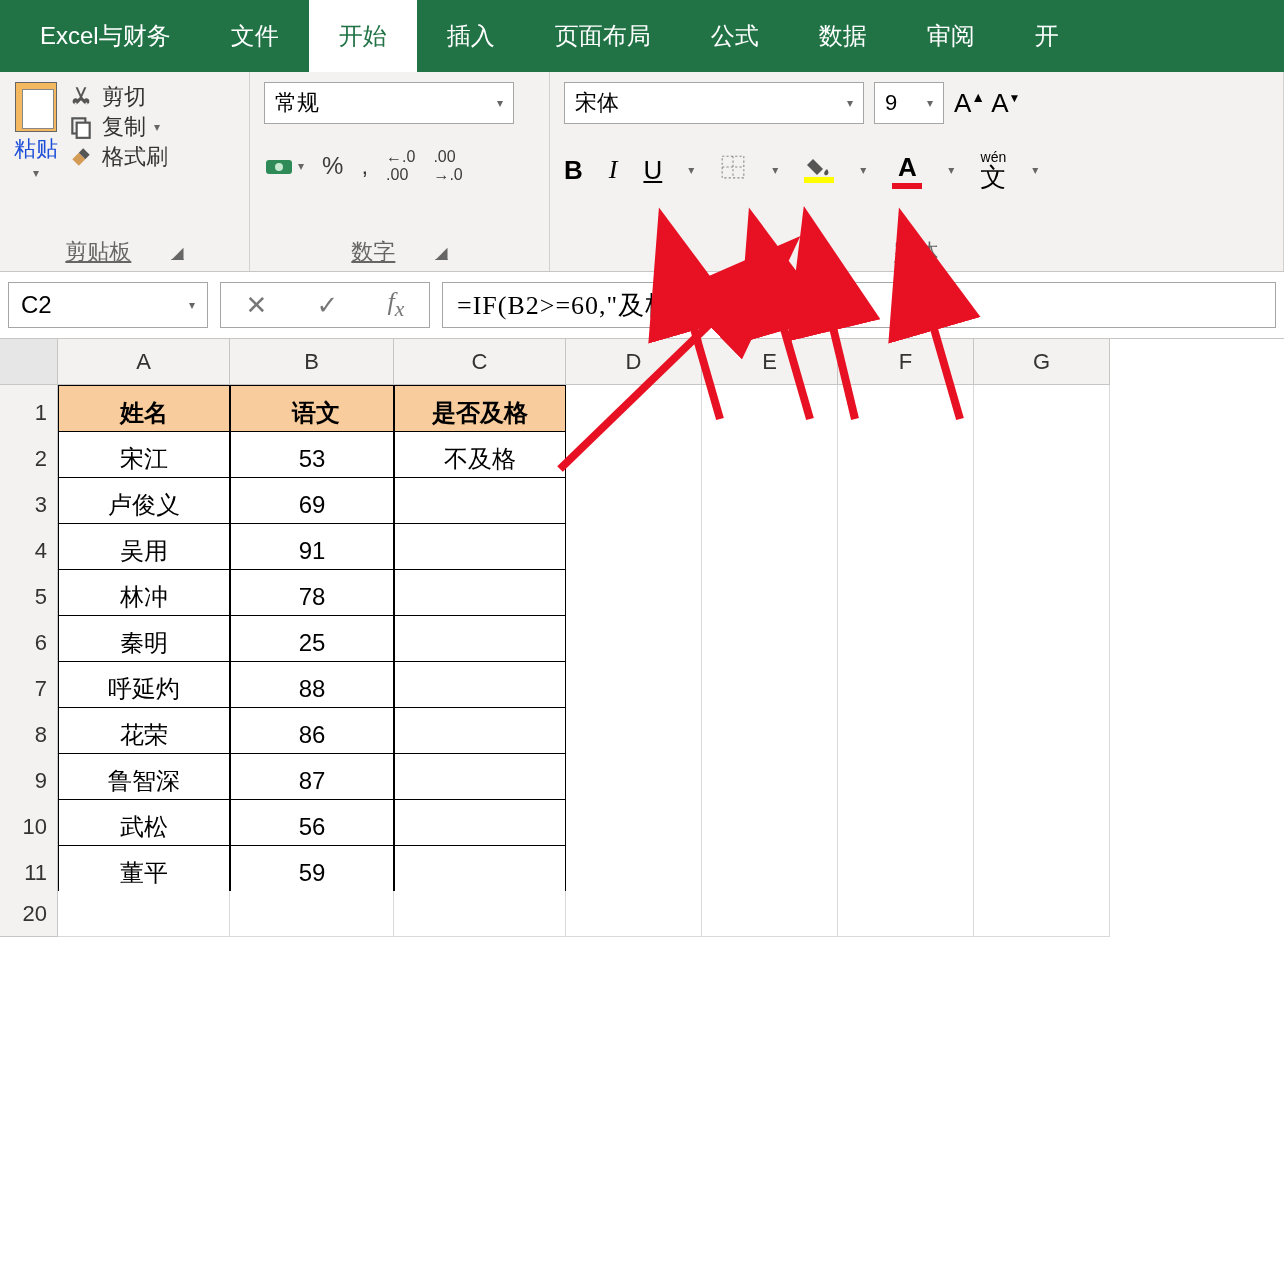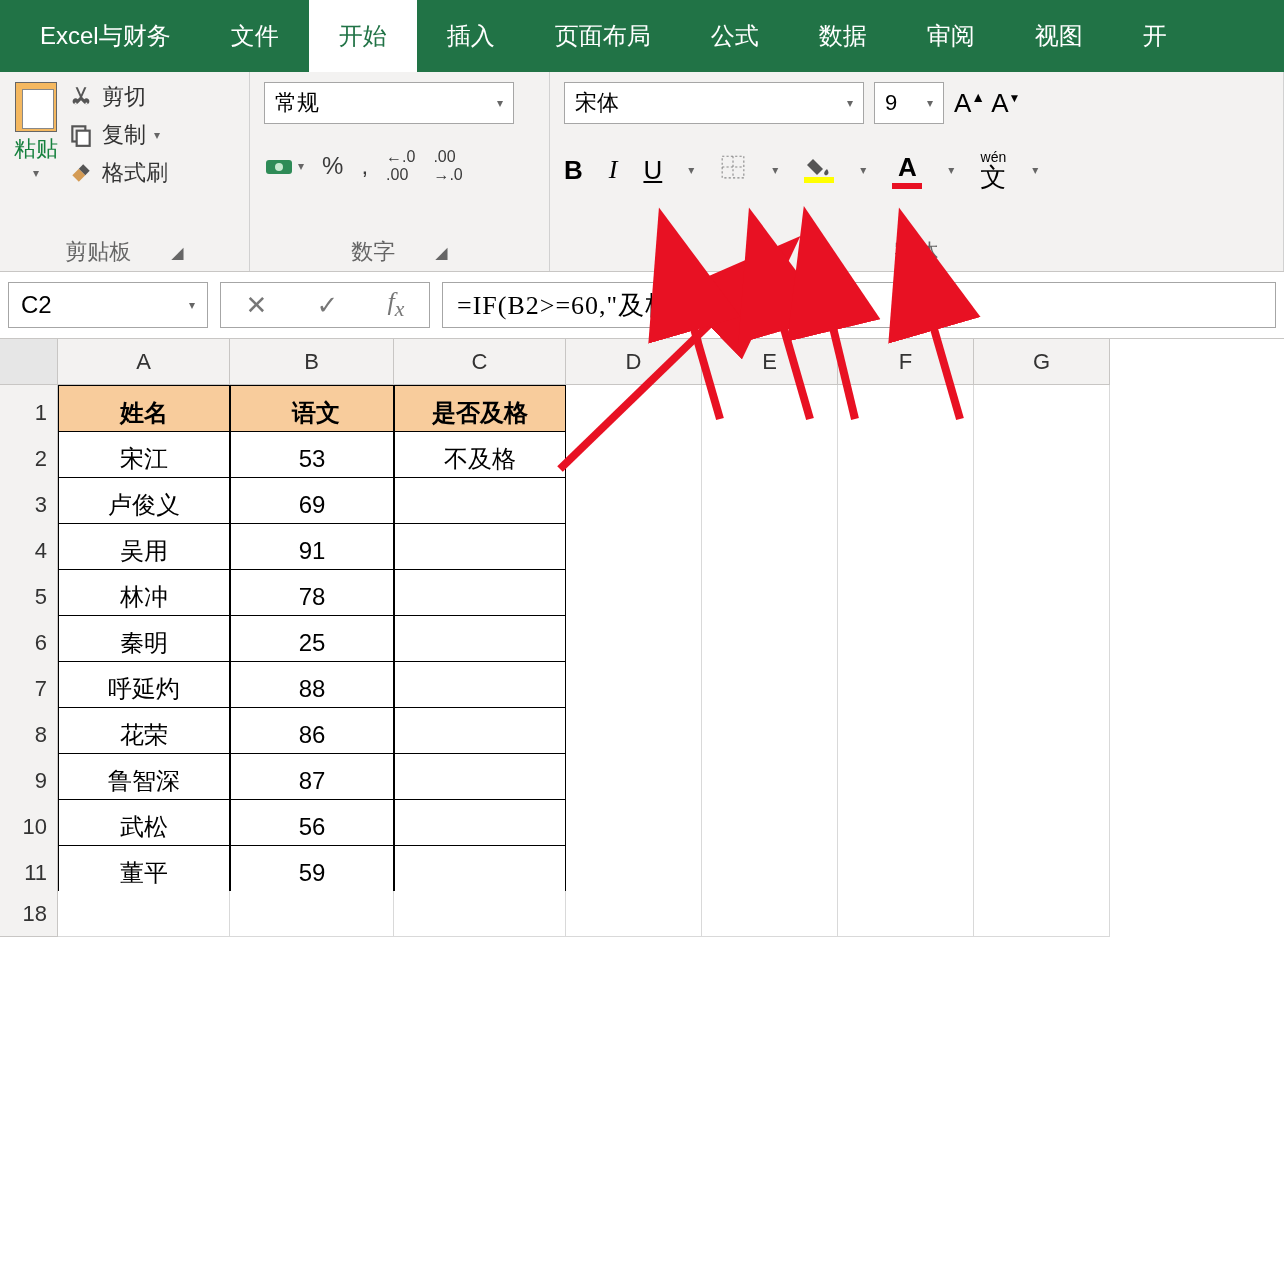--- a/index.html
+++ b/index.html
@@ -43,34 +43,34 @@
     display: flex;
     flex-direction: column;
     justify-content: space-between;
   }
   .ribbon-group-body { display:flex; align-items:flex-start; gap:10px; flex:1;}
   .ribbon-group-label {
     text-align: center;
     font-size: 22px;
     color: #666;
     padding-top: 4px;
-    display:flex; justify-content:center; align-items:center; gap:40px;
+    display:flex; justify-content:center; align-items:center; gap:40px;text-decoration:underline;
   }
   .launcher { font-size:16px; color:#666; }
   .clip-paste {
     display:flex; flex-direction:column; align-items:center; gap:2px;
   }
   .clip-paste .icon-paste {
     width:42px; height:50px; background:#f4b860; border:1px solid #666; position:relative;
   }
   .clip-paste .icon-paste::before{
     content:""; position:absolute; left:6px; top:6px; width:30px; height:38px; background:#fff; border:1px solid #888;
   }
-  .clip-paste .lbl { font-size:22px; color:#15803d; }
-  .clip-col { display:flex; flex-direction:column; gap:8px; }
+  .clip-paste .lbl { font-size:22px; color:#1d4ed8; }
+  .clip-col { display:flex; flex-direction:column; gap:0; }
   .clip-item { display:flex; align-items:center; gap:8px; font-size:22px; color:#333;}
   .clip-item svg { width:26px; height:26px; }
   .drop-caret { font-size:12px; color:#666;}
   .num-combo {
     width:250px; height:42px; border:1px solid #a6a6a6; background:#fff; display:flex; align-items:center; justify-content:space-between; padding:0 10px; font-size:22px;
   }
   .toolrow { display:flex; gap:18px; align-items:center; margin-top:14px; font-size:24px; color:#3a3a3a;}
   .toolbtn { display:flex; align-items:center; gap:4px; cursor:pointer;}
   .toolbtn svg { width:30px; height:30px;}
   .font-combo {
@@ -134,21 +134,20 @@
 
 <div class="menubar">
   <div class="tab">Excel与财务</div>
   <div class="tab">文件</div>
   <div class="tab active">开始</div>
   <div class="tab">插入</div>
   <div class="tab">页面布局</div>
   <div class="tab">公式</div>
   <div class="tab">数据</div>
   <div class="tab">审阅</div>
-  <div class="tab">视图</div>
   <div class="tab">开</div>
 </div>
 
 <div class="ribbon">
 
   <div class="ribbon-group" style="width:250px">
     <div class="ribbon-group-body">
       <div class="clip-paste">
         <div class="icon-paste"></div>
         <div class="lbl">粘贴</div>
@@ -379,21 +378,21 @@
       <div class="cell" style="height: 56px;"></div>
       <div class="cell" style="height: 56px;"></div>
       <div class="rowhdr" style="height: 56px;">11</div>
       <div class="cell table-cell" style="height: 56px;">董平</div>
       <div class="cell table-cell" style="height: 56px;">59</div>
       <div class="cell table-cell" style="height: 56px;"></div>
       <div class="cell" style="height: 56px;"></div>
       <div class="cell" style="height: 56px;"></div>
       <div class="cell" style="height: 56px;"></div>
       <div class="cell" style="height: 56px;"></div>
-      <div class="rowhdr">18</div>
+      <div class="rowhdr">20</div>
       <div class="cell"></div>
       <div class="cell"></div>
       <div class="cell"></div>
       <div class="cell"></div>
       <div class="cell"></div>
       <div class="cell"></div>
       <div class="cell"></div>
     </div>
 
   <svg class="arrow" style="left:0;top:-90px" width="1100" height="280">

